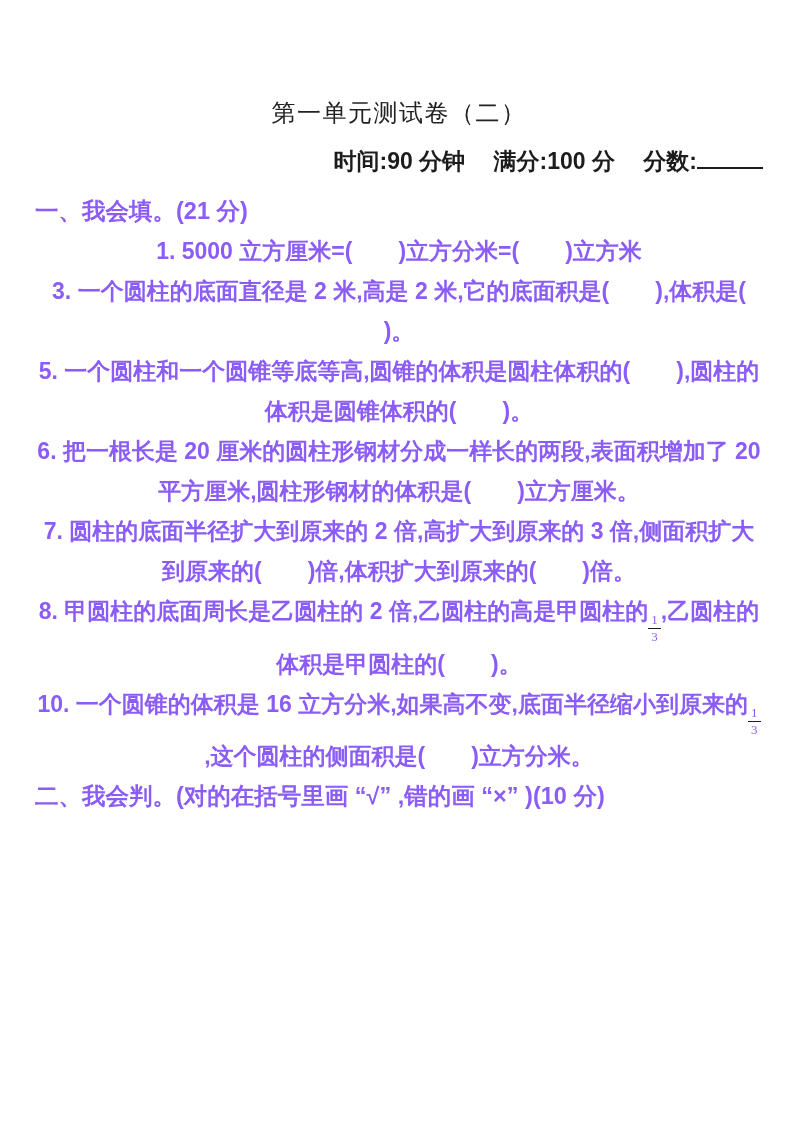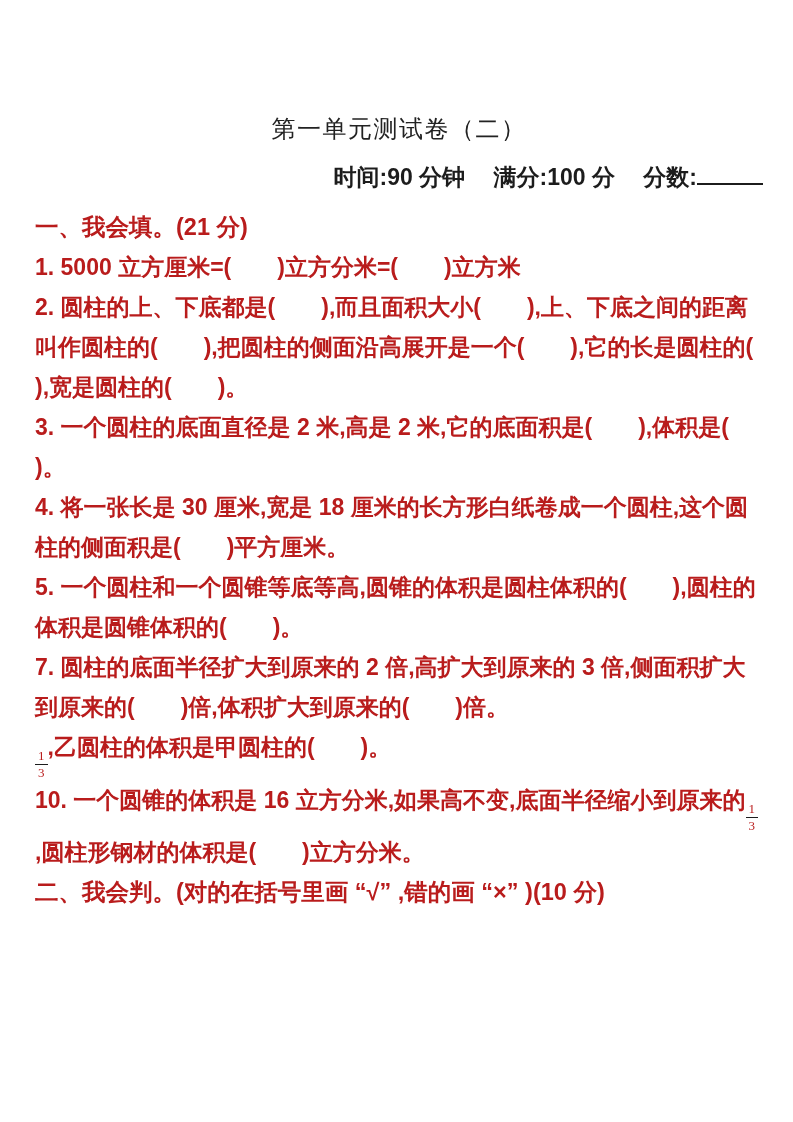--- a/index.html
+++ b/index.html
@@ -1,20 +1,20 @@
 <!DOCTYPE html>
 <html lang="zh"><head>
 <meta charset="utf-8">
 <style>
   html, body { margin: 0; padding: 0; background: #ffffff; }
   .page {
     position: relative;
     width: 793px;
     height: 942px;
-    margin: 16px auto;
+    margin: 0 auto;
     background: #ffffff;
     box-sizing: border-box;
     padding: 97px 30px 0 35px;
     color: #1c1c1c;
     overflow: hidden;
   }
   .title {
     margin: 0;
     text-align: center;
     font-family: "Liberation Serif", serif;
@@ -40,32 +40,32 @@
     width: 66px;
     height: 4px;
     border-bottom: 2px solid #1c1c1c;
     vertical-align: baseline;
   }
   .content {
     margin-top: 14px;
     font-family: "Liberation Sans", sans-serif;
     font-weight: 700;
     font-size: 23px;
-    color: #b91c1c;
+    color: #8b5cf6;
   }
   .section { margin: 0; }
   .section-heading {
     font-size: 23.5px;
     line-height: 40px;
     margin: 0;
   }
   .question {
     line-height: 40px;
     margin: 0;
-    text-align: left;
+    text-align: center;
     word-break: break-all;
   }
   .frac {
     display: inline-flex;
     flex-direction: column;
     align-items: center;
     vertical-align: -0.42em;
     font-family: "Liberation Serif", serif;
     font-weight: 400;
     font-size: 13px;
@@ -83,31 +83,30 @@
   <div class="info-line">
     <span class="info-part">时间:90 分钟</span>
     <span class="info-part">满分:100 分</span>
     <span class="info-part"><span>分数:</span><span class="score-blank"></span></span>
   </div>
 
   <div class="content" id="content">
       <div class="section">
         <div class="section-heading">一、我会填。(21 分)</div>
         <div class="question"><span>1. 5000 立方厘米=(　　)立方分米=(　　)立方米</span></div>
-        <div class="question"><span>2. 圆柱的上、下底都是(　　),而且面积大小(　　),上、下底之间的距离叫作圆柱的(　　),把圆柱的侧面沿高展开是一个(　　),它的长是圆柱的(　　),宽是圆柱的(　　)。</span></div>
         <div class="question"><span>3. 一个圆柱的底面直径是 2 米,高是 2 米,它的底面积是(　　),体积是(　　)。</span></div>
-        <div class="question"><span>4. 将一张长是 30 厘米,宽是 18 厘米的长方形白纸卷成一个圆柱,这个圆柱的侧面积是(　　)平方厘米。</span></div>
         <div class="question"><span>5. 一个圆柱和一个圆锥等底等高,圆锥的体积是圆柱体积的(　　),圆柱的体积是圆锥体积的(　　)。</span></div>
+        <div class="question"><span>6. 把一根长是 20 厘米的圆柱形钢材分成一样长的两段,表面积增加了 20 平方厘米,圆柱形钢材的体积是(　　)立方厘米。</span></div>
         <div class="question"><span>7. 圆柱的底面半径扩大到原来的 2 倍,高扩大到原来的 3 倍,侧面积扩大到原来的(　　)倍,体积扩大到原来的(　　)倍。</span></div>
-        <div class="question"><span class="frac">
+        <div class="question"><span>8. 甲圆柱的底面周长是乙圆柱的 2 倍,乙圆柱的高是甲圆柱的</span><span class="frac">
             <span class="num">1</span>
             <span class="den">3</span>
           </span><span>,乙圆柱的体积是甲圆柱的(　　)。</span></div>
         <div class="question"><span>10. 一个圆锥的体积是 16 立方分米,如果高不变,底面半径缩小到原来的</span><span class="frac">
             <span class="num">1</span>
             <span class="den">3</span>
-          </span><span>,圆柱形钢材的体积是(　　)立方分米。</span></div>
+          </span><span>,这个圆柱的侧面积是(　　)立方分米。</span></div>
       </div>
       <div class="section">
         <div class="section-heading">二、我会判。(对的在括号里画 “√” ,错的画 “×” )(10 分)</div>
       </div>
     </div>
 </div>
 
 </body></html>

